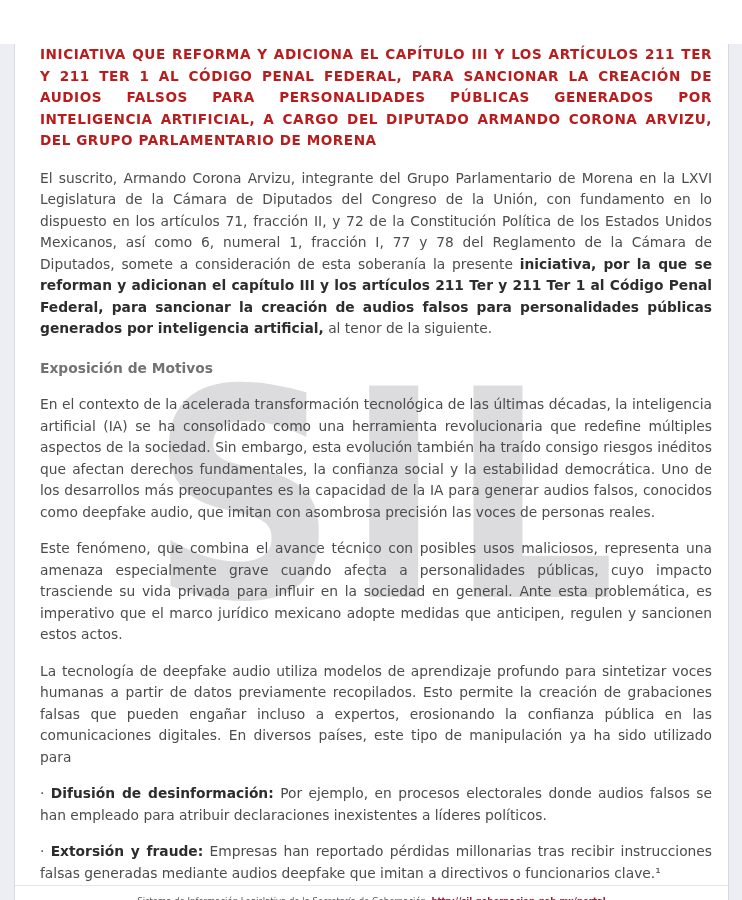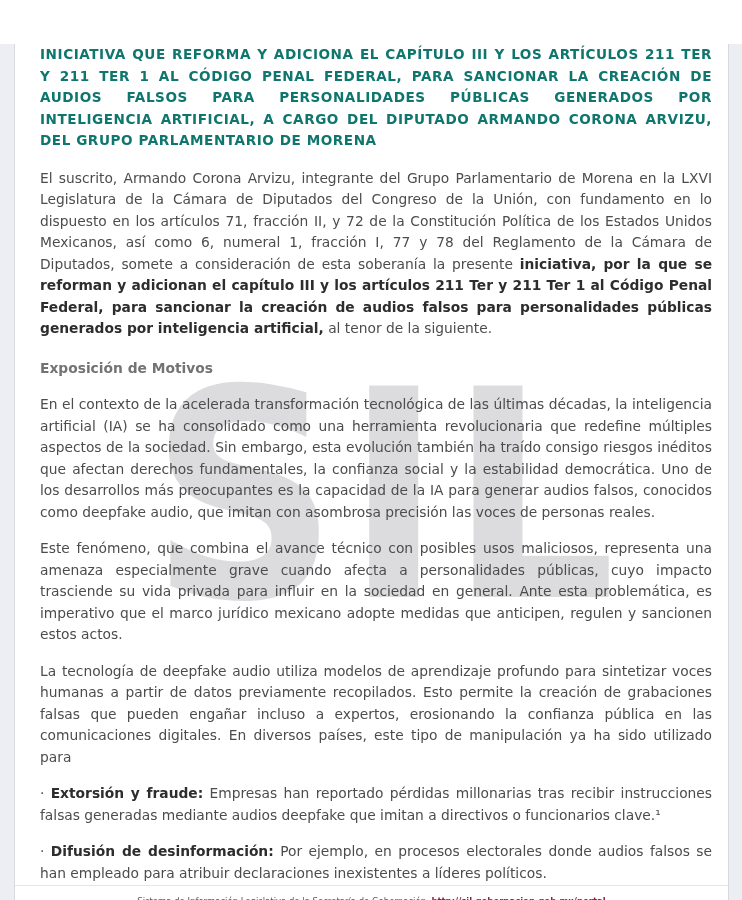--- a/index.html
+++ b/index.html
@@ -42,21 +42,21 @@
     transform-origin: left top;
     user-select: none;
   }
 
   .content {
     position: relative;
     z-index: 1;
     margin: 44px 30px 0 40px;
   }
   .doc-title {
-    color: #0f766e;
+    color: #b91c1c;
     font-weight: 700;
     font-size: 13.6px;
     line-height: 21.5px;
     letter-spacing: 0.55px;
     text-align: justify;
     margin: 0 0 16px 0;
   }
   .block {
     font-size: 13.8px;
     line-height: 21.5px;
@@ -110,22 +110,22 @@
   <div class="watermark">SIL</div>
 
   <div class="content">
     <div class="doc-title">INICIATIVA QUE REFORMA Y ADICIONA EL CAPÍTULO III Y LOS ARTÍCULOS 211 TER Y 211 TER 1 AL CÓDIGO PENAL FEDERAL, PARA SANCIONAR LA CREACIÓN DE AUDIOS FALSOS PARA PERSONALIDADES PÚBLICAS GENERADOS POR INTELIGENCIA ARTIFICIAL, A CARGO DEL DIPUTADO ARMANDO CORONA ARVIZU, DEL GRUPO PARLAMENTARIO DE MORENA</div>
     <div id="doc-blocks">
         <div class="block paragraph"><span class="run-n">El suscrito, Armando Corona Arvizu, integrante del Grupo Parlamentario de Morena en la LXVI Legislatura de la Cámara de Diputados del Congreso de la Unión, con fundamento en lo dispuesto en los artículos 71, fracción II, y 72 de la Constitución Política de los Estados Unidos Mexicanos, así como 6, numeral 1, fracción I, 77 y 78 del Reglamento de la Cámara de Diputados, somete a consideración de esta soberanía la presente </span><span class="run-b">iniciativa, por la que se reforman y adicionan el capítulo III y los artículos 211 Ter y 211 Ter 1 al Código Penal Federal, para sancionar la creación de audios falsos para personalidades públicas generados por inteligencia artificial,</span><span class="run-n"> al tenor de la siguiente.</span></div>
         <div class="block heading">Exposición de Motivos</div>
         <div class="block paragraph"><span class="run-n">En el contexto de la acelerada transformación tecnológica de las últimas décadas, la inteligencia artificial (IA) se ha consolidado como una herramienta revolucionaria que redefine múltiples aspectos de la sociedad. Sin embargo, esta evolución también ha traído consigo riesgos inéditos que afectan derechos fundamentales, la confianza social y la estabilidad democrática. Uno de los desarrollos más preocupantes es la capacidad de la IA para generar audios falsos, conocidos como </span><span class="run-i">deepfake audio,</span><span class="run-n"> que imitan con asombrosa precisión las voces de personas reales.</span></div>
         <div class="block paragraph"><span class="run-n">Este fenómeno, que combina el avance técnico con posibles usos maliciosos, representa una amenaza especialmente grave cuando afecta a personalidades públicas, cuyo impacto trasciende su vida privada para influir en la sociedad en general. Ante esta problemática, es imperativo que el marco jurídico mexicano adopte medidas que anticipen, regulen y sancionen estos actos.</span></div>
         <div class="block paragraph"><span class="run-n">La tecnología de </span><span class="run-i">deepfake audio</span><span class="run-n"> utiliza modelos de aprendizaje profundo para sintetizar voces humanas a partir de datos previamente recopilados. Esto permite la creación de grabaciones falsas que pueden engañar incluso a expertos, erosionando la confianza pública en las comunicaciones digitales. En diversos países, este tipo de manipulación ya ha sido utilizado para</span></div>
+        <div class="block bullet"><span class="run-n">· </span><span class="run-b">Difusión de desinformación:</span><span class="run-n"> Por ejemplo, en procesos electorales donde audios falsos se han empleado para atribuir declaraciones inexistentes a líderes políticos.</span></div>
         <div class="block bullet"><span class="run-n">· </span><span class="run-b">Extorsión y fraude:</span><span class="run-n"> Empresas han reportado pérdidas millonarias tras recibir instrucciones falsas generadas mediante audios </span><span class="run-i">deepfake</span><span class="run-n"> que imitan a directivos o funcionarios clave.¹</span></div>
-        <div class="block bullet"><span class="run-n">· </span><span class="run-b">Difusión de desinformación:</span><span class="run-n"> Por ejemplo, en procesos electorales donde audios falsos se han empleado para atribuir declaraciones inexistentes a líderes políticos.</span></div>
       </div>
   </div>
 
   <div class="footer-divider"></div>
 
   <div class="footer">
     <div class="footer-line"><span>Sistema de Información Legislativa de la Secretaría de Gobernación. </span><span class="footer-link">http://sil.gobernacion.gob.mx/portal</span></div>
 
   </div>
 

